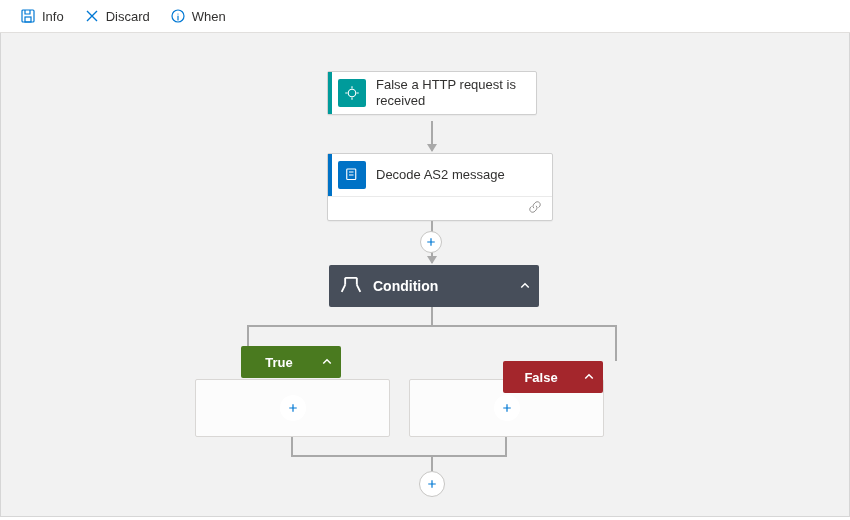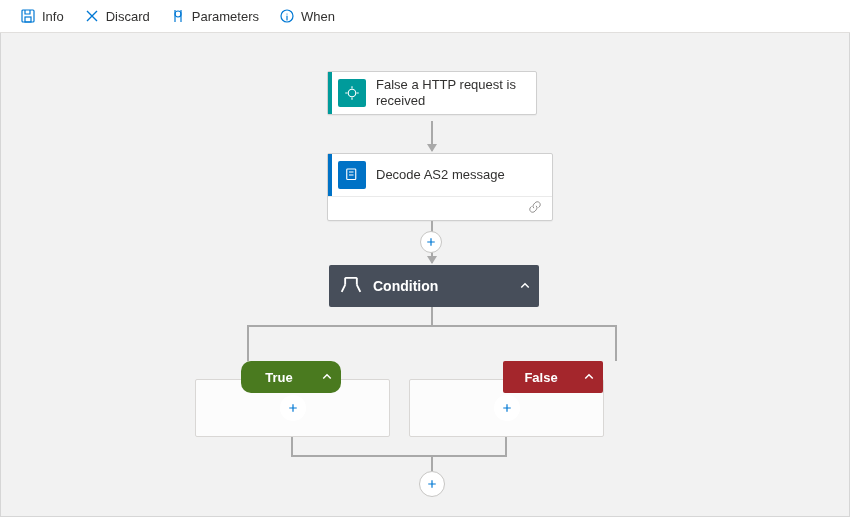--- a/index.html
+++ b/index.html
@@ -193,30 +193,20 @@
     <span class="tb-icon">
       <svg viewBox="0 0 16 16" stroke="currentColor" stroke-width="1.4">
         <path d="M3 3l10 10M13 3L3 13"></path>
       </svg>
     </span>
     <span>Discard</span>
   </div>
   <div class="tb-btn">
     <span class="tb-icon">
       <svg viewBox="0 0 16 16" fill="none" stroke="currentColor" stroke-width="1.2">
-        <path d="M5 2v12"></path>
-          <circle cx="8" cy="6" r="3"></circle>
-          <path d="M11 2v12"></path>
-      </svg>
-    </span>
-    <span>Parameters</span>
-  </div>
-  <div class="tb-btn">
-    <span class="tb-icon">
-      <svg viewBox="0 0 16 16" fill="none" stroke="currentColor" stroke-width="1.2">
         <circle cx="8" cy="8" r="6"></circle>
         <path d="M8 6v0M8 8v4" stroke-linecap="round"></path>
       </svg>
     </span>
     <span>When</span>
   </div>
 </div>
 
 <div class="canvas">
 
@@ -275,21 +265,21 @@
           <path d="M3 10l5-5 5 5"></path>
         </svg>
     </span>
   </div>
 
   <div class="vsmall" style="left:430px; top:274px; height:18px;"></div>
   <div class="hline" style="left:246px; top:292px; width:370px;"></div>
   <div class="vsmall" style="left:246px; top:292px; height:36px;"></div>
   <div class="vsmall" style="left:614px; top:292px; height:36px;"></div>
 
-  <div class="tf-head true-bg" style="left:240px; top:328px;border-radius:10px;">
+  <div class="tf-head true-bg" style="left:240px; top:313px;">
     <span class="lbl">True</span>
     <span class="chev">
       <svg viewBox="0 0 16 16" stroke="currentColor" stroke-width="2" fill="none">
           <path d="M3 10l5-5 5 5"></path>
         </svg>
     </span>
   </div>
 
   <div class="tf-head false-bg" style="left:502px; top:328px;">
     <span class="lbl">False</span>

